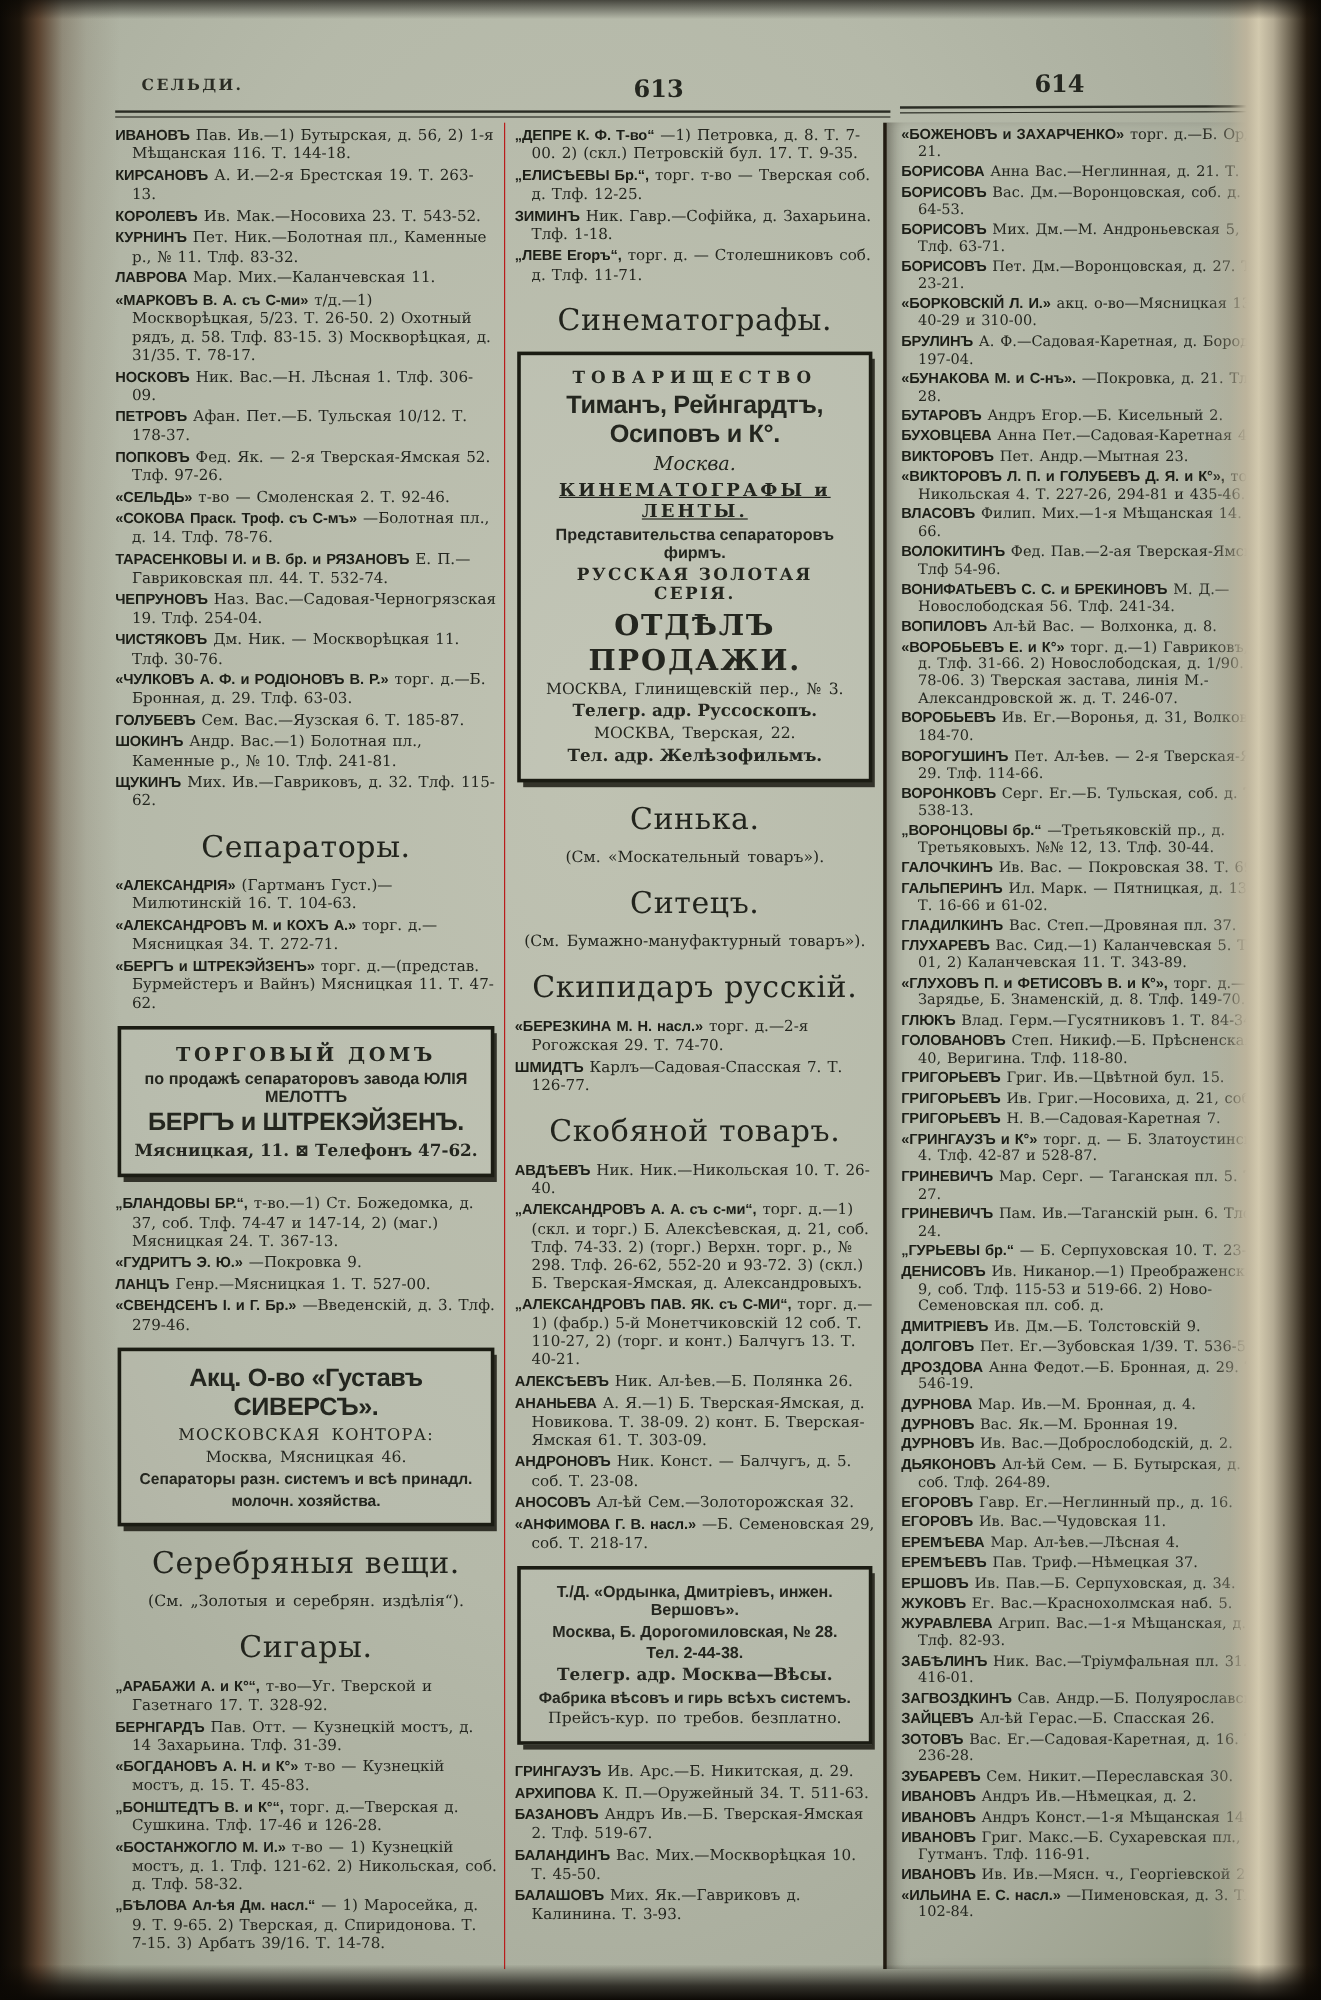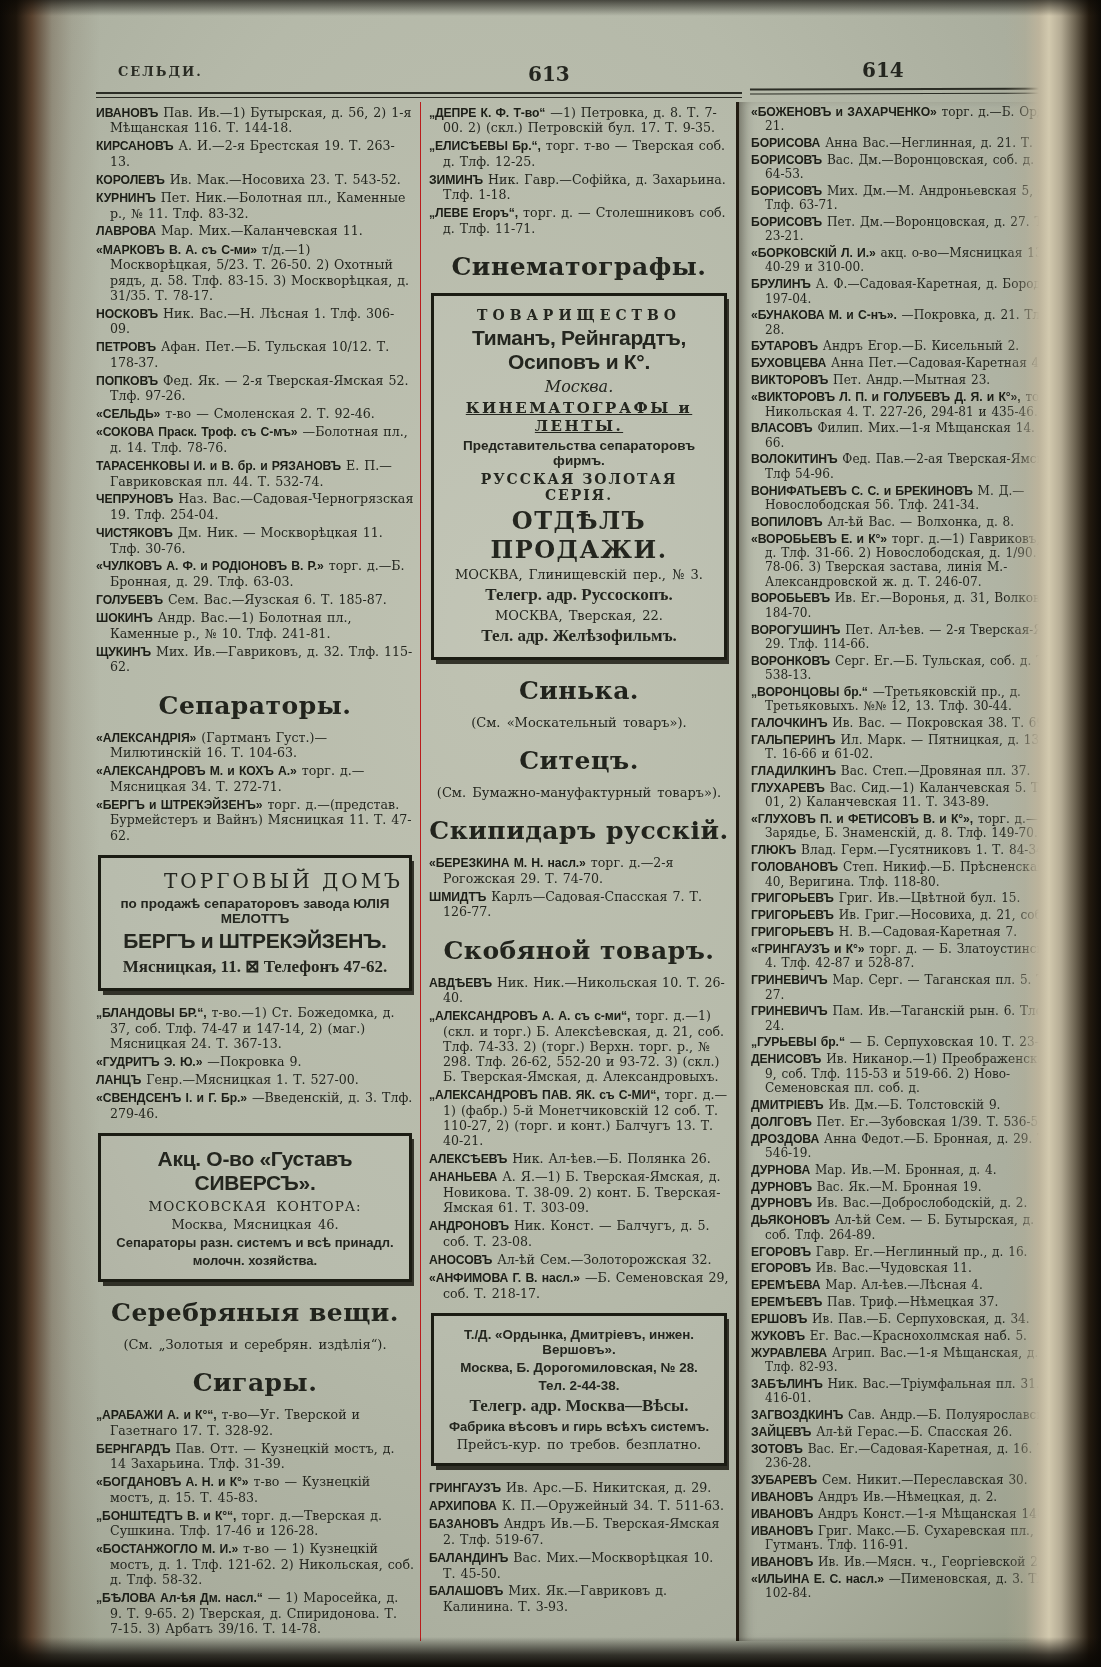--- a/index.html
+++ b/index.html
@@ -32,41 +32,41 @@
   .cols{position:absolute;left:96px;top:102px;width:990px;bottom:26px;display:flex;
     overflow:hidden;color:#24261f;}
   .col{width:318px;overflow:hidden;}
   .col-m{width:300px;border-left:1px solid #b91c1c;padding-left:8px;margin-left:6px;}
   .col-r{flex:1;border-left:3px solid #221c12;padding-left:12px;margin-left:7px;
     box-shadow:inset 10px 0 14px -8px rgba(20,15,8,.55);}
   .entry{font-size:12.6px;line-height:1.21;margin:2.5px 0;text-indent:-14px;padding-left:14px;
     word-spacing:1px;}
   .col-r .entry{font-size:12.1px;line-height:1.18;}
   .ename{font-family:"Liberation Sans",sans-serif;font-size:12.2px;letter-spacing:-.1px;color:#1c1e17;}
-  .shead{font-size:25px;font-weight:bold;text-align:center;letter-spacing:.5px;
+  .shead{font-size:25px;font-weight:normal;text-align:center;letter-spacing:.5px;
     margin:16px 0 10px;color:#22241d;}
   .snote{font-size:13px;text-align:center;margin:2px 0 10px;word-spacing:2px;}
   
   .ad{border:3px solid #1b1c13;background:rgba(255,255,255,.05);text-align:center;
     padding:8px 6px;margin:12px 2px 14px;box-shadow:4px 5px 0 -1px rgba(18,16,9,.8);}
   .ad>div{margin:3px 0;}
   .l-sp{font-size:14px;font-weight:bold;letter-spacing:5px;}
-  .l-sp2{font-size:20px;font-weight:normal;letter-spacing:3px;text-align:right;}
+  .l-sp2{font-size:16px;font-weight:bold;letter-spacing:3px;}
   .l-big{font-family:"Liberation Sans",sans-serif;font-size:21px;font-weight:bold;letter-spacing:-.3px;}
   .l-it{font-style:italic;font-size:16px;}
   .l-caps{font-size:15px;font-weight:bold;letter-spacing:2.5px;text-decoration:underline;}
   .l-cond{font-family:"Liberation Sans",sans-serif;font-size:13.5px;font-weight:bold;}
   .l-flank{display:flex;align-items:center;gap:9px;font-size:14px;font-weight:bold;letter-spacing:2px;}
   .l-flank::before,.l-flank::after{content:"";flex:1;border-top:4px double #1f2018;}
   .l-h1{font-size:24px;font-weight:bold;letter-spacing:1.5px;}
   .l-h1i{font-size:23px;font-weight:bold;font-style:italic;letter-spacing:1px;}
   .l-med{font-size:13px;word-spacing:2px;}
   .l-medw{font-size:13.5px;word-spacing:4px;letter-spacing:1px;}
   .l-medb{font-family:"Liberation Sans",sans-serif;font-size:13px;font-weight:bold;}
-  .l-smb{font-size:17px;font-weight:bold;font-family:Liberation Serif, serif;}
+  .l-smb{font-size:14px;font-weight:bold;}
   .l-nameb{font-family:"Liberation Sans",sans-serif;font-size:13.4px;font-weight:bold;}
 </style>
 </head>
 <body>
 
 <div class="scene">
   <div class="paper"></div>
 
   <span class="runhead">СЕЛЬДИ.</span>
   <span class="pn pn-left">613</span>

